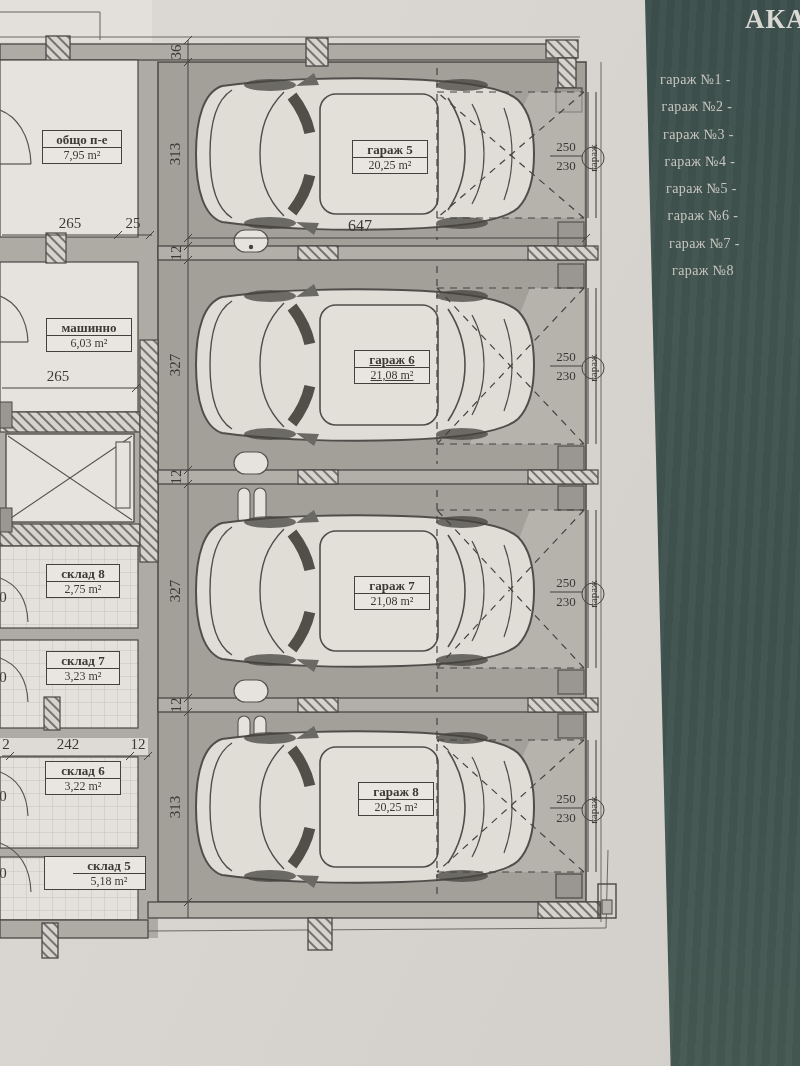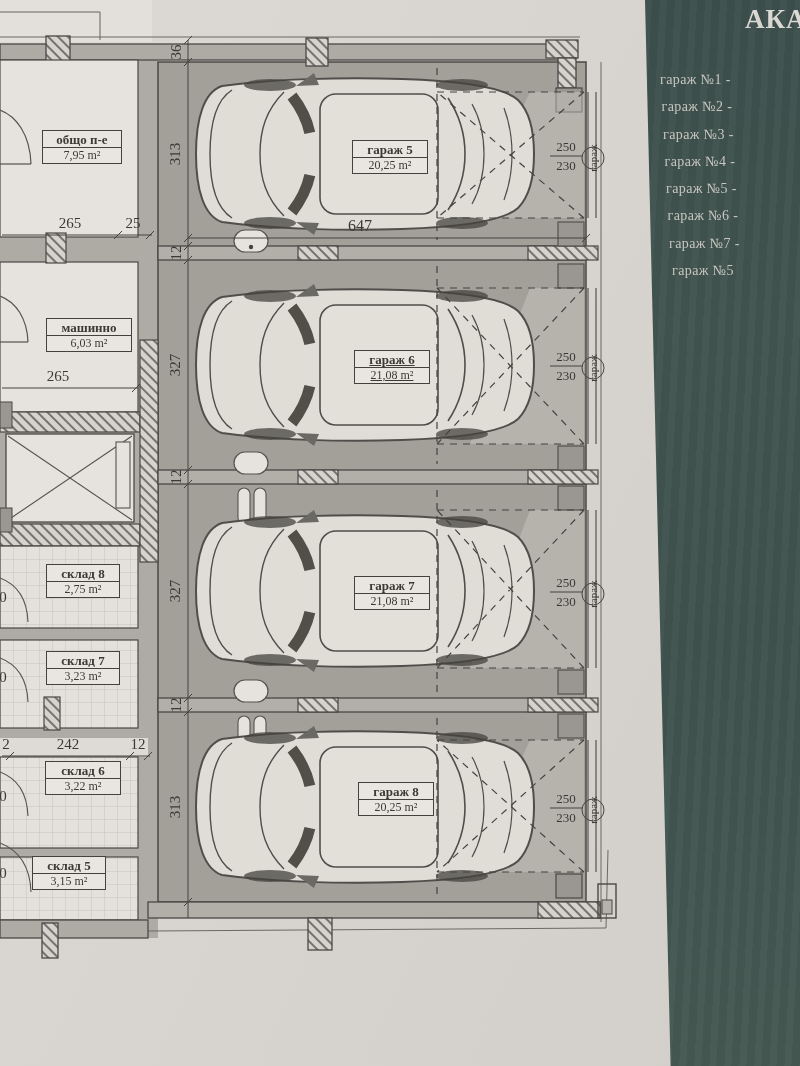--- a/index.html
+++ b/index.html
@@ -292,23 +292,23 @@
     <div class="ar">2,75 m²</div>
   </div>
   <div class="lblbox" style="left:46px;top:651px;width:72px;">
     <div class="nm">склад 7</div>
     <div class="ar">3,23 m²</div>
   </div>
   <div class="lblbox" style="left:45px;top:761px;width:74px;">
     <div class="nm">склад 6</div>
     <div class="ar">3,22 m²</div>
   </div>
-  <div class="lblbox" style="left:32px;top:856px;width:72px;">
+  <div class="lblbox" style="left:44px;top:856px;width:72px;padding-left:28px;">
     <div class="nm">склад 5</div>
-    <div class="ar">3,15 m²</div>
+    <div class="ar">5,18 m²</div>
   </div>
 
   <div class="lblbox" style="left:352px;top:140px;width:74px;text-align:center;">
     <div class="nm">гараж 5</div>
     <div class="ar">20,25 m²</div>
   </div>
   <div class="lblbox" style="left:354px;top:350px;width:74px;text-decoration:underline;">
     <div class="nm">гараж 6</div>
     <div class="ar">21,08 m²</div>
   </div>
@@ -324,17 +324,17 @@
   <div id="panel">
     <div class="title">АКА</div>
     <div class="list">
       <div style="margin-left:0px">гараж №1 -</div>
       <div style="margin-left:1.5px">гараж №2 -</div>
       <div style="margin-left:3px">гараж №3 -</div>
       <div style="margin-left:4.5px">гараж №4 -</div>
       <div style="margin-left:6px">гараж №5 -</div>
       <div style="margin-left:7.5px">гараж №6 -</div>
       <div style="margin-left:9px">гараж №7 -</div>
-      <div style="margin-left:12px">гараж №5</div>
+      <div style="margin-left:12px">гараж №8</div>
     </div>
   </div>
 
 </div>
 
 </body></html>

